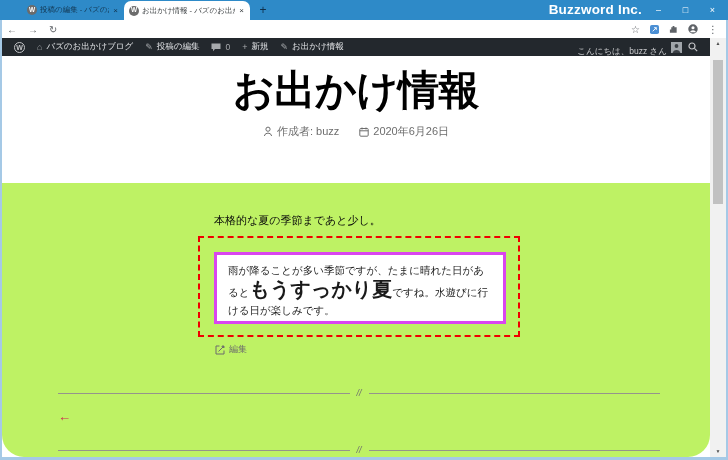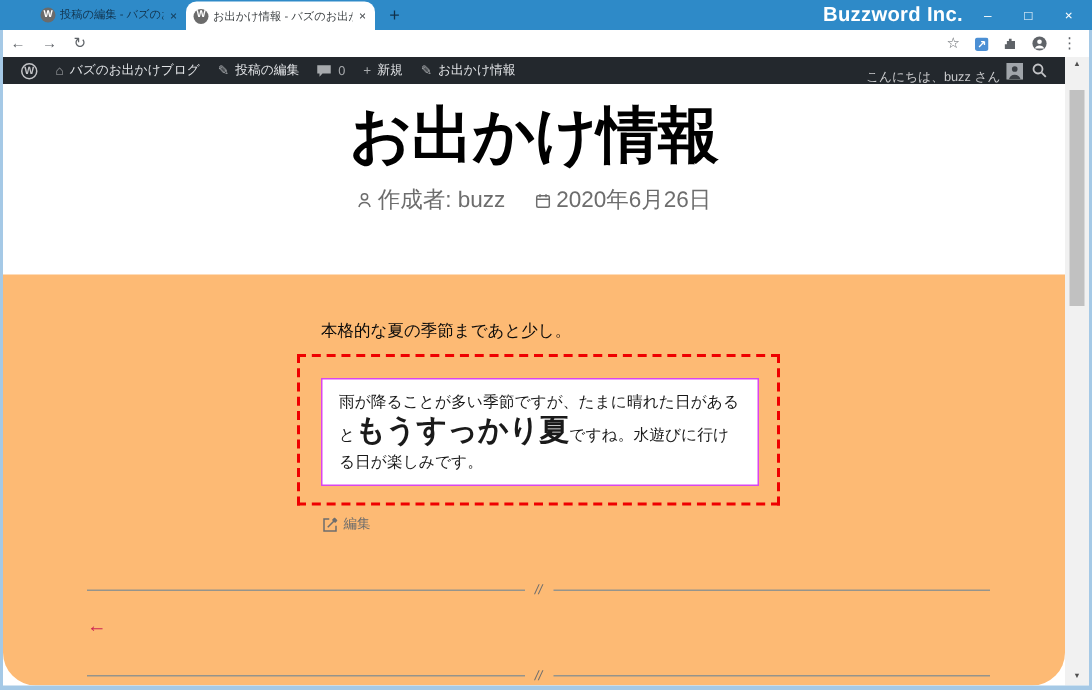--- a/index.html
+++ b/index.html
@@ -48,29 +48,29 @@
   .ab-greeting { color:#c9cacc; padding-right:4px;margin-top:10px; }
   .ab-avatar { width:11px; height:11px; background:#9ea3a8; display:flex; align-items:flex-end;
                justify-content:center; overflow:hidden; }
 
   
   .page { position:absolute; left:2px; top:56px; width:708px; height:401px; background:#fff;
           overflow:hidden;border-radius:22px; }
   .post-title { padding-top:8px; text-align:center; font-size:41px; font-weight:800; color:#000;
                 line-height:1.3; letter-spacing:-0.5px; }
   .post-meta { margin-top:7px; display:flex; justify-content:center; align-items:center; gap:20px;
-               font-size:15px; color:#6d6d6d; }
+               font-size:11px; color:#6d6d6d; }
   .meta-item { display:flex; align-items:center; gap:4px; }
 
-  .post-body { position:absolute; left:0; top:127px; width:708px; height:274px; background:#fdba74; }
+  .post-body { position:absolute; left:0; top:127px; width:708px; height:274px; background:#bef264; }
   .intro { position:absolute; left:212px; top:30px; font-size:11px; color:#0a0a0a; }
   .annotation { position:absolute; left:196px; top:53px; width:322px; height:101px;
                 border:2px dashed #ef0000; }
   .hl-box { position:absolute; left:212px; top:69px; width:292px; height:72px; background:#fff;
-            border:1px solid #d946ef; padding:6px 11px; font-size:10.5px; line-height:1.72;
+            border:3px solid #d946ef; padding:6px 11px; font-size:10.5px; line-height:1.72;
             color:#1a1a1a; overflow:hidden; }
   .hl-big { font-size:20px; font-weight:700; line-height:1; }
   .editlink { position:absolute; left:213px; top:160px; display:flex; align-items:center; gap:4px;
               font-size:9px; color:#6d6d6d; }
   .divider { position:absolute; left:56px; width:602px; height:8px; display:flex;
              align-items:center; gap:7px; }
   .divider .seg { flex:1; border-top:1px solid #95948c; }
   .divider .sep { font-size:9px; font-style:italic; color:#6d6d6d; line-height:1; }
   .divider-1 { top:206px; }
   .divider-2 { top:263px; }

